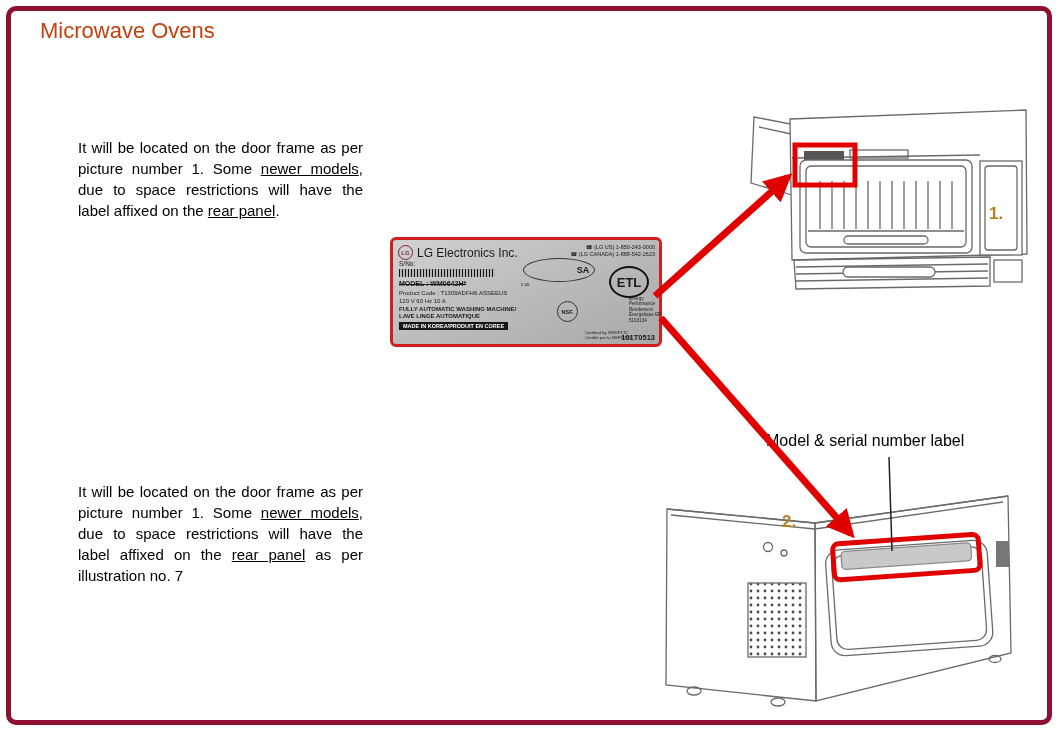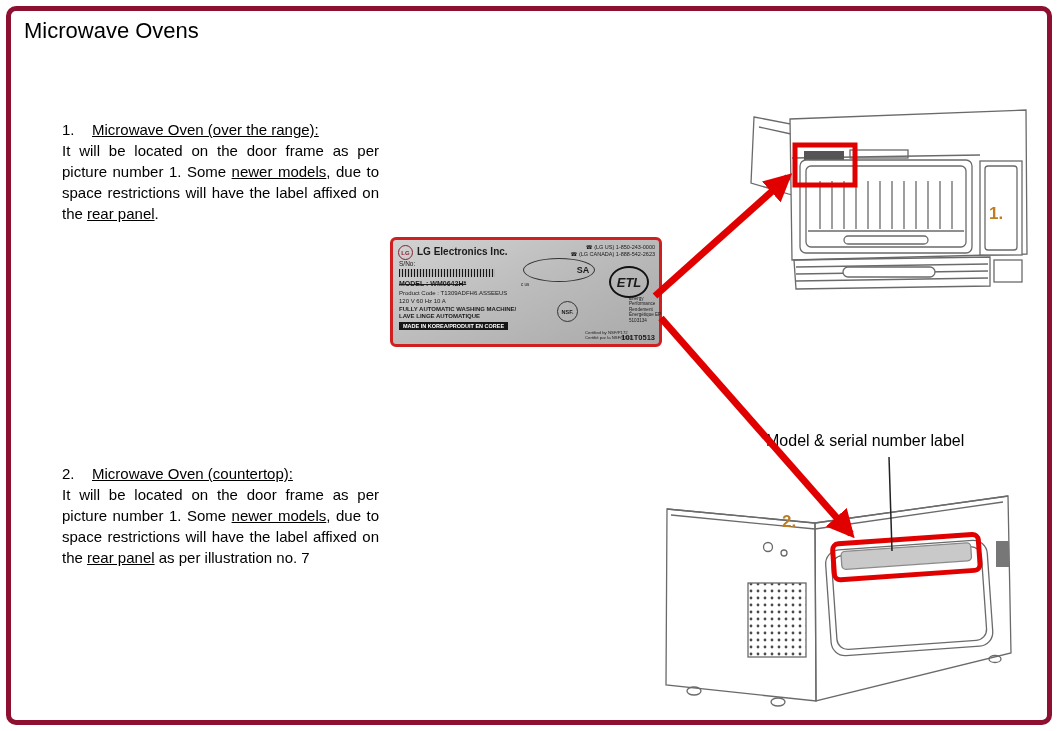--- a/index.html
+++ b/index.html
@@ -5,64 +5,64 @@
   html,body { margin:0; padding:0; background:#ffffff; }
   .page {
     position:relative; width:1058px; height:731px; background:#ffffff;
     font-family:"Liberation Sans", sans-serif; color:#000; overflow:hidden;
   }
   .frame {
     position:absolute; inset:6px; border:5px solid #8e1030; border-radius:10px;
     pointer-events:none;
   }
   .title {
-    position:absolute; left:24px; top:18px; margin:0;
-    font-size:22px; font-weight:500; color:#000000;
+    position:absolute; left:40px; top:18px; margin:0;
+    font-size:22px; font-weight:500; color:#c2410c;
   }
   .text-block { position:absolute; width:317px; font-size:15px; color:#000; }
   .tb1 { left:62px; top:121px; }
   .tb2 { left:62px; top:465px; }
   .heading { margin:0 0 2px 0; }
   .num { display:inline-block; width:30px; }
   .head-text { text-decoration:underline; }
-  .para { margin:0; text-align:justify; line-height:21px; }
+  .para { margin:16px; text-align:justify; line-height:21px; }
   .u { text-decoration:underline; }
 
   
   .label-box {
     position:absolute; left:390px; top:237px; width:266px; height:104px;
     background:linear-gradient(155deg,#d2d2d2 0%,#bdbdbd 45%,#a9a9a9 100%);
     border:3px solid #cf1f1f; border-radius:6px; color:#1b1b1b; z-index:5;
   }
   .label-box > span, .label-box > div { position:absolute; white-space:nowrap; }
   .lg-logo { left:5px; top:5px; width:13px; height:13px; border:1.5px solid #7d2333;
     border-radius:50%; color:#7d2333; font-size:6px; font-weight:bold;
     display:flex; align-items:center; justify-content:center; }
-  .brand { left:24px; top:6px; font-size:10px; font-weight:bold; }
+  .brand { left:24px; top:6px; font-size:12px; font-weight:normal; }
   .phone1 { right:4px; top:4px; font-size:5.5px; }
   .phone2 { right:4px; top:11px; font-size:5.5px; }
   .sno { left:6px; top:20px; font-size:6.5px; }
   .barcode { left:6px; top:29px; width:96px; height:8px;
     background:repeating-linear-gradient(90deg,#151515 0 1px,#b5b5b5 1px 3px); }
   .model { left:6px; top:40px; font-size:7px; font-weight:bold; text-decoration:line-through; }
   .pcode { left:6px; top:50px; font-size:6px; }
   .power { left:6px; top:58px; font-size:6px; }
   .type-en { left:6px; top:66px; font-size:6px; font-weight:bold; }
   .type-fr { left:6px; top:73px; font-size:6px; font-weight:bold; }
   .origin { left:6px; top:82px; font-size:5.5px; font-weight:bold;
     background:#161616; color:#fff; padding:1px 4px; }
   .csa { left:130px; top:18px; width:22px; height:22px; border:1.5px solid #333;
     border-radius:50%; font-size:9px; font-weight:bold;
     display:flex; align-items:center; justify-content:center;padding-left:48px; }
   .csa-sub { left:128px; top:42px; font-size:4.5px; }
   .nsf { left:164px; top:61px; width:19px; height:19px; border:1.5px solid #333;
     border-radius:50%; font-size:5.5px; font-weight:bold;
     display:flex; align-items:center; justify-content:center; }
   .etl { left:216px; top:26px; width:36px; height:28px; border:2.5px solid #111;
-    border-radius:50%; font-size:13px; font-weight:800; font-style:italic;
+    border-radius:50%; font-size:13px; font-weight:800; 
     display:flex; align-items:center; justify-content:center; }
   .energy { left:236px; top:56px; width:34px; font-size:4.6px; line-height:5.4px;
     white-space:normal !important; }
   .cert { left:192px; top:90px; font-size:4.3px; line-height:5px; }
   .docnum { right:4px; bottom:2px; font-size:7.5px; font-weight:bold;margin-top:48px; }
 
   
   .oven1 { position:absolute; left:748px; top:103px; width:292px; height:188px; z-index:1; }
   .oven2 { position:absolute; left:650px; top:483px; width:372px; height:225px; z-index:1; }
   .marker { font:700 17px "Liberation Sans", sans-serif; fill:#bf7d22; }
@@ -77,30 +77,24 @@
 </style>
 </head>
 <body>
 
 <div class="page">
   <div class="frame"></div>
 
   <h1 class="title">Microwave Ovens</h1>
 
   <section class="text-block tb1">
-    <div class="heading">
-      <span class="num">1.</span><span class="head-text">Microwave Oven (over the range):</span>
-    </div>
     <p class="para"><span>It will be located on the door frame as per picture number 1.  Some </span><span class="u">newer models</span><span>, due to space restrictions will have the label affixed on the </span><span class="u">rear panel</span><span>.</span></p>
   </section>
 
   <section class="text-block tb2">
-    <div class="heading">
-      <span class="num">2.</span><span class="head-text">Microwave Oven (countertop):</span>
-    </div>
     <p class="para"><span>It will be located on the door frame as per picture number 1.  Some </span><span class="u">newer models</span><span>, due to space restrictions will have the label affixed on the </span><span class="u">rear panel</span><span> as per illustration no. 7</span></p>
   </section>
 
   <div class="label-box">
     <div class="lg-logo">LG</div>
     <span class="brand">LG Electronics Inc.</span>
     <span class="phone1">☎ (LG US) 1-850-243-0000</span>
     <span class="phone2">☎ (LG CANADA) 1-888-542-2623</span>
     <span class="sno">S/No:</span>
     <div class="barcode"></div>

